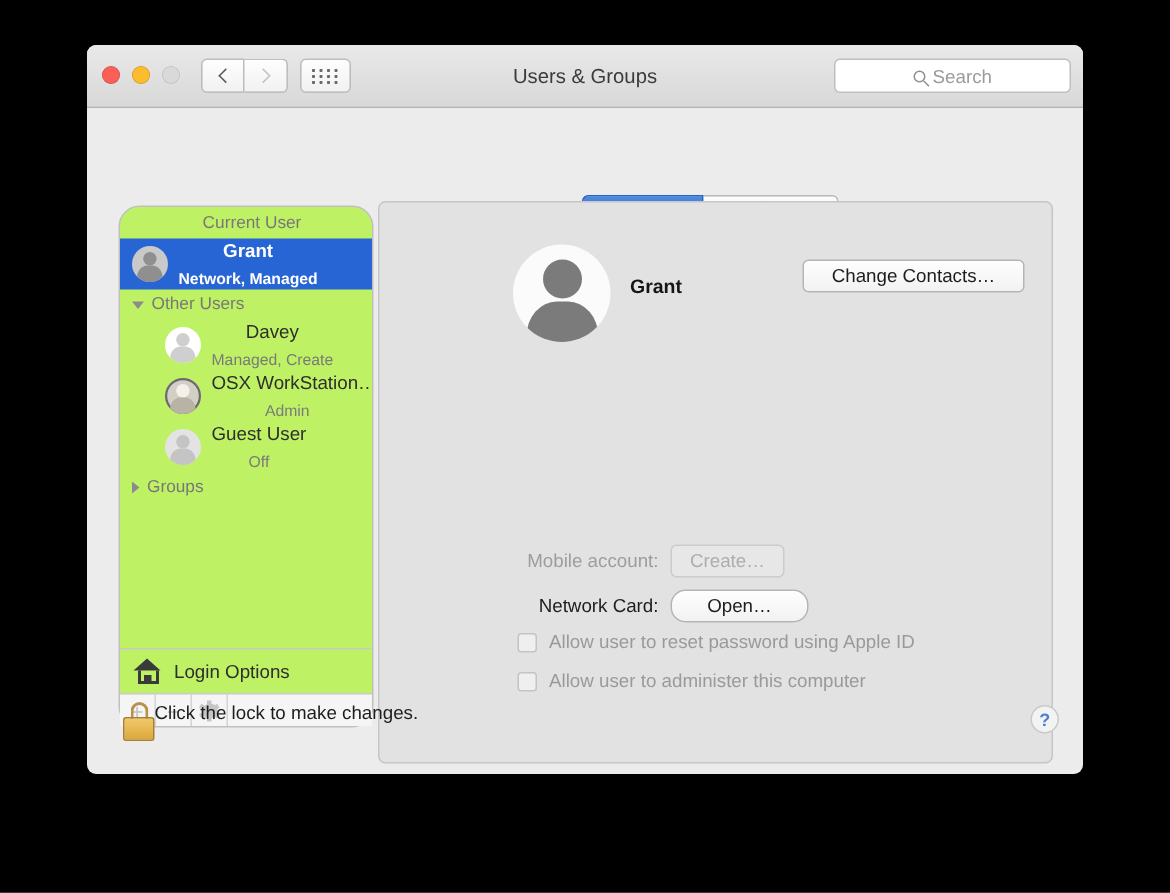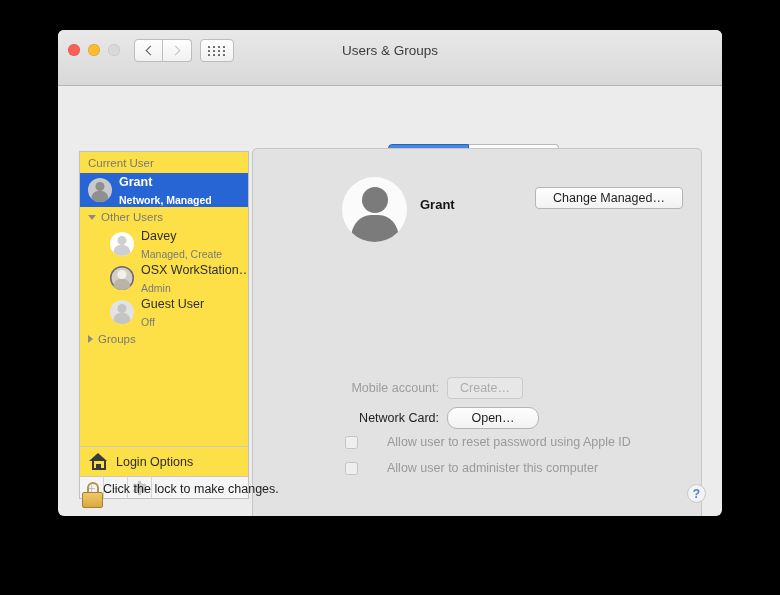--- a/index.html
+++ b/index.html
@@ -18,21 +18,21 @@
     width: 664px; height: 486px;
     background: #ececec;
     border-radius: 6px;
     box-shadow: 0 0 0 0.5px rgba(0,0,0,.35);
     overflow: hidden;
   }
 
   
   .titlebar {
     position: relative;
-    height: 56px;
+    height: 42px;
     background: linear-gradient(to bottom, #e9e9e9 0%, #d8d8d8 100%);
     border-bottom: 1px solid #b4b4b4;
   }
   .traffic { position: absolute; left: 10px; top: 14px; display: flex; gap: 8px; }
   .light { width: 12px; height: 12px; border-radius: 50%; }
   .light.red    { background: #fc5f57; box-shadow: inset 0 0 0 .5px rgba(0,0,0,.18); }
   .light.yellow { background: #fdbc2e; box-shadow: inset 0 0 0 .5px rgba(0,0,0,.18); }
   .light.grey   { background: #d9d9d9; box-shadow: inset 0 0 0 .5px rgba(0,0,0,.12); }
 
   .navgroup { position: absolute; left: 76px; top: 9px; display: flex; }
@@ -79,24 +79,24 @@
   }
   .searchph { font-size: 12.5px; color: #9b9b9b; }
 
   
   .body { position: relative; height: 444px; }
 
   
   .sidebar {
     position: absolute; left: 21px; top: 65px;
     width: 170px; height: 348px;
-    background: #fde047;
+    background: #bef264;
     border: 1px solid #c0c0c0;
-    border-radius: 0;
-    display: flex; flex-direction: column;
+    border-radius: 14px;
+    display: flex; flex-direction: column; text-align: center;
   }
   .sbscroll { flex: 1; overflow: hidden; }
   .section-head {
     font-size: 11.5px; color: #787878;
     padding: 5px 0 4px 8px;
   }
   .group-head {
     font-size: 11.5px; color: #787878;
     padding: 4px 0 4px 8px;
     display: flex; align-items: center; gap: 5px;
@@ -225,21 +225,21 @@
   .r-mobile { left: 68px; top: 228px; }
   .r-contacts { left: 68px; top: 258px; }
   .btn.create { width: 76px; }
   .btn.open   { width: 92px; border-radius: 10px; }
 
   .cbrow { position: absolute; display: flex; align-items: center; gap: 8px; }
   .cb {
     width: 13px; height: 13px; border-radius: 2.5px;
     background: #efefef; border: 1px solid #c4c4c4; flex: none;
   }
-  .cblabel { font-size: 12.5px; color: #9a9a9a; margin-left: 21px; }
+  .cblabel { font-size: 12.5px; color: #9a9a9a; }
   .cb1 { left: 92px; top: 286px; }
   .cb2 { left: 92px; top: 312px; }
 
   
   .footer { position: absolute; left: 0; right: 0; bottom: 0; height: 58px; }
   .lockwrap { position: absolute; left: 24px; top: 10px; display: flex; align-items: flex-start; gap: 0; }
   .lock { position: relative; width: 21px; height: 26px; flex: none; }
   .lock .shackle {
     position: absolute; left: 4.5px; top: 0; width: 12px; height: 12px;
     border: 2px solid #b9914c; border-bottom: none;
@@ -292,20 +292,24 @@
           <i></i>
           <i></i>
           <i></i>
           <i></i>
           <i></i>
       </span>
     </div>
 
     <div class="wtitle">Users &amp; Groups</div>
 
+    <div class="searchbox">
+      <span class="mag"></span>
+      <span class="searchph">Search</span>
+    </div>
   </div>
 
   <div class="body">
 
     <div class="sidebar">
       <div class="sbscroll">
 
         <div class="section-head">Current User</div>
 
         <div class="urow selected">
@@ -391,21 +395,21 @@
       <div class="tab">Login Items</div>
     </div>
 
     <div class="panel">
       <div class="bigav">
         <span class="head"></span>
           <span class="body2"></span>
       </div>
       <div class="bigname">Grant</div>
 
-      <div class="btn chpw">Change Managed…</div>
+      <div class="btn chpw">Change Contacts…</div>
 
       <div class="frow r-mobile">
         <span class="flabel dim">Mobile account:</span>
         <span class="btn create disabled">Create…</span>
       </div>
 
       <div class="frow r-contacts">
         <span class="flabel on">Network Card:</span>
         <span class="btn open">Open…</span>
       </div>

